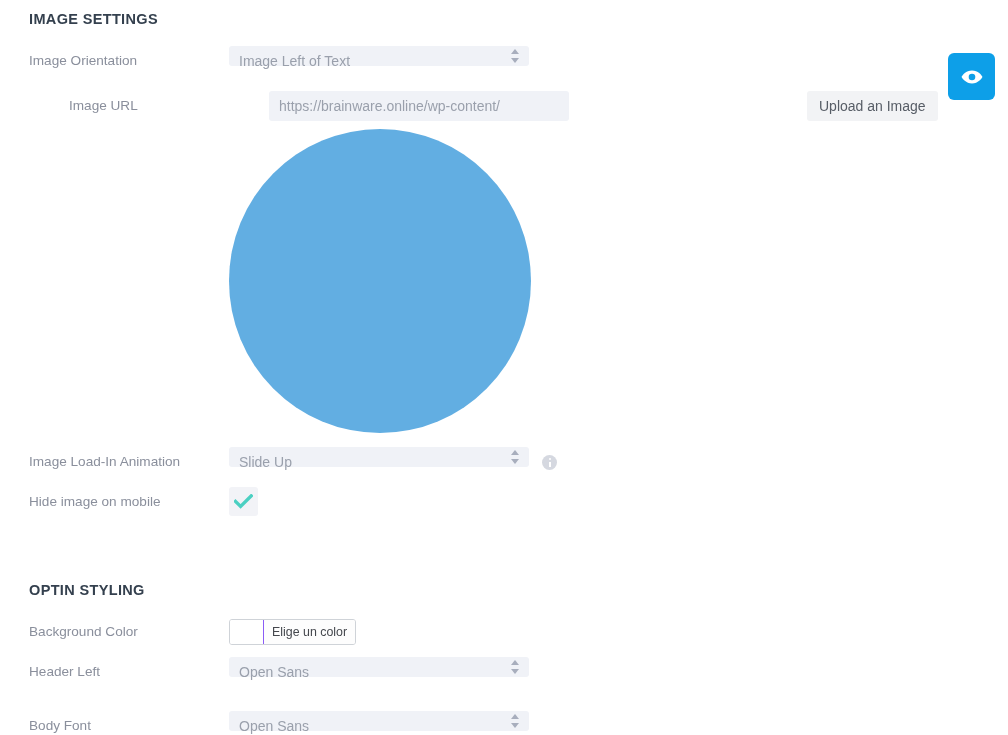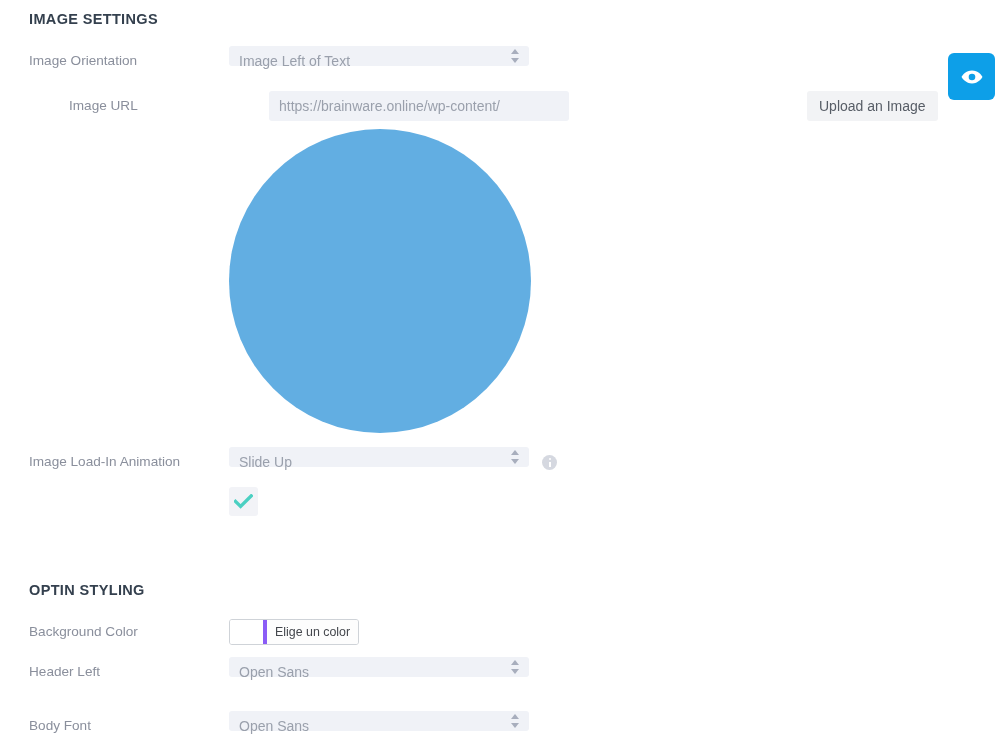--- a/index.html
+++ b/index.html
@@ -164,21 +164,21 @@
     background: #ffffff;
     vertical-align: top;
   }
   .color-pick-label {
     display: inline-block;
     height: 24px;
     line-height: 24px;
     padding: 0 8px;
     font-size: 12.4px;
     color: #44474d;
-    border-left: 4px solid #8b5cf6;
+    border-left: 1px solid #8b5cf6;
     background: #fdfdfd;
     vertical-align: top;
     cursor: pointer;
   }
 
   
   .checkbox {
     position: relative;
     width: 29px;
     height: 29px;
@@ -325,20 +325,21 @@
         </span>
       </div>
       <span class="info-icon">
         <span class="dot"></span>
         <span class="stem"></span>
       </span>
     </div>
   </div>
 
   <div class="row" style="top:487px;">
+    <div class="row-label">Hide image on mobile</div>
     <div class="control-area">
       <div class="checkbox">
         <svg width="19" height="15" viewBox="0 0 19 15">
           <path d="M1.5 7.4 L6.6 12.4 L17.2 1.9" stroke="#4bd0c2" stroke-width="3.4" fill="none" stroke-linecap="square" stroke-linejoin="miter"></path>
         </svg>
       </div>
     </div>
   </div>
 
   <div class="section-heading" id="heading-optin-styling">OPTIN STYLING</div>

